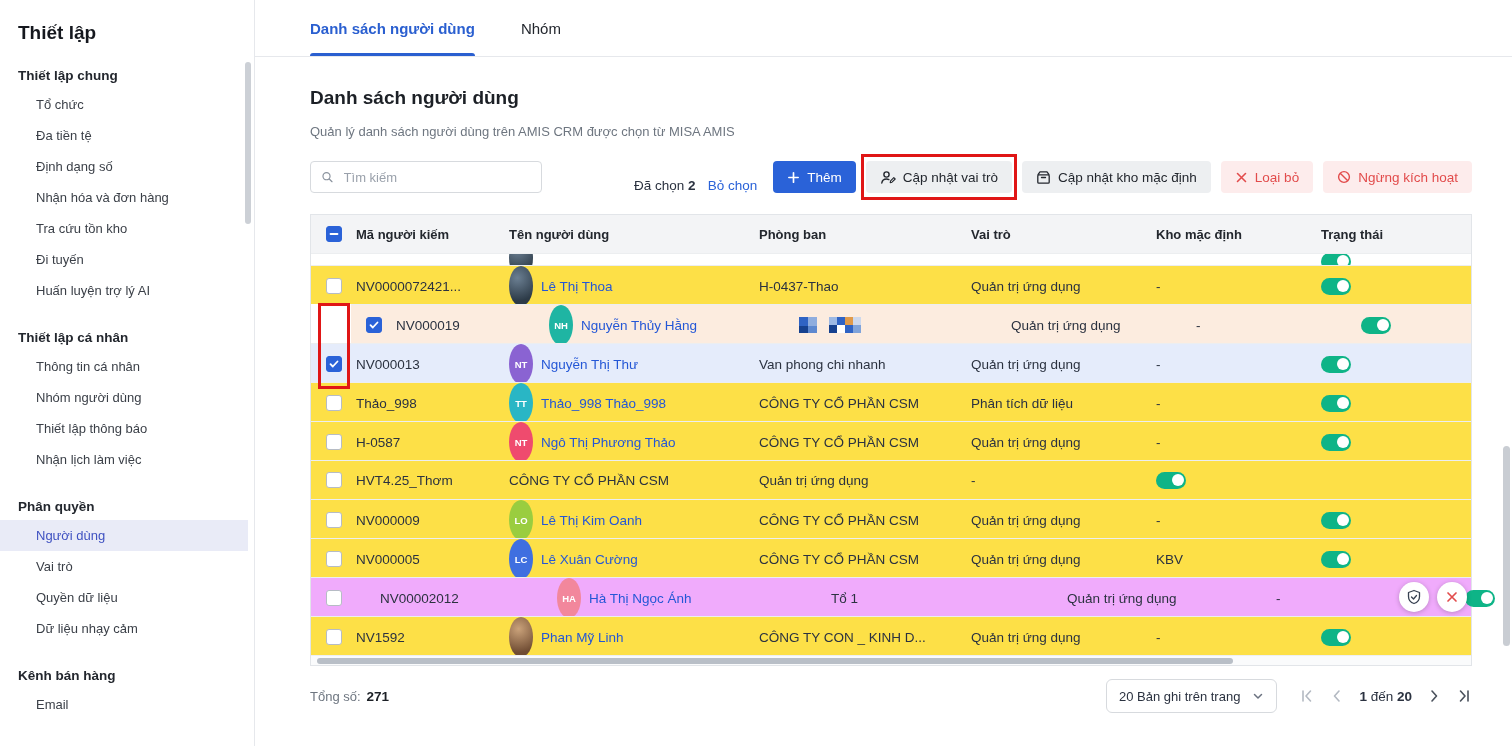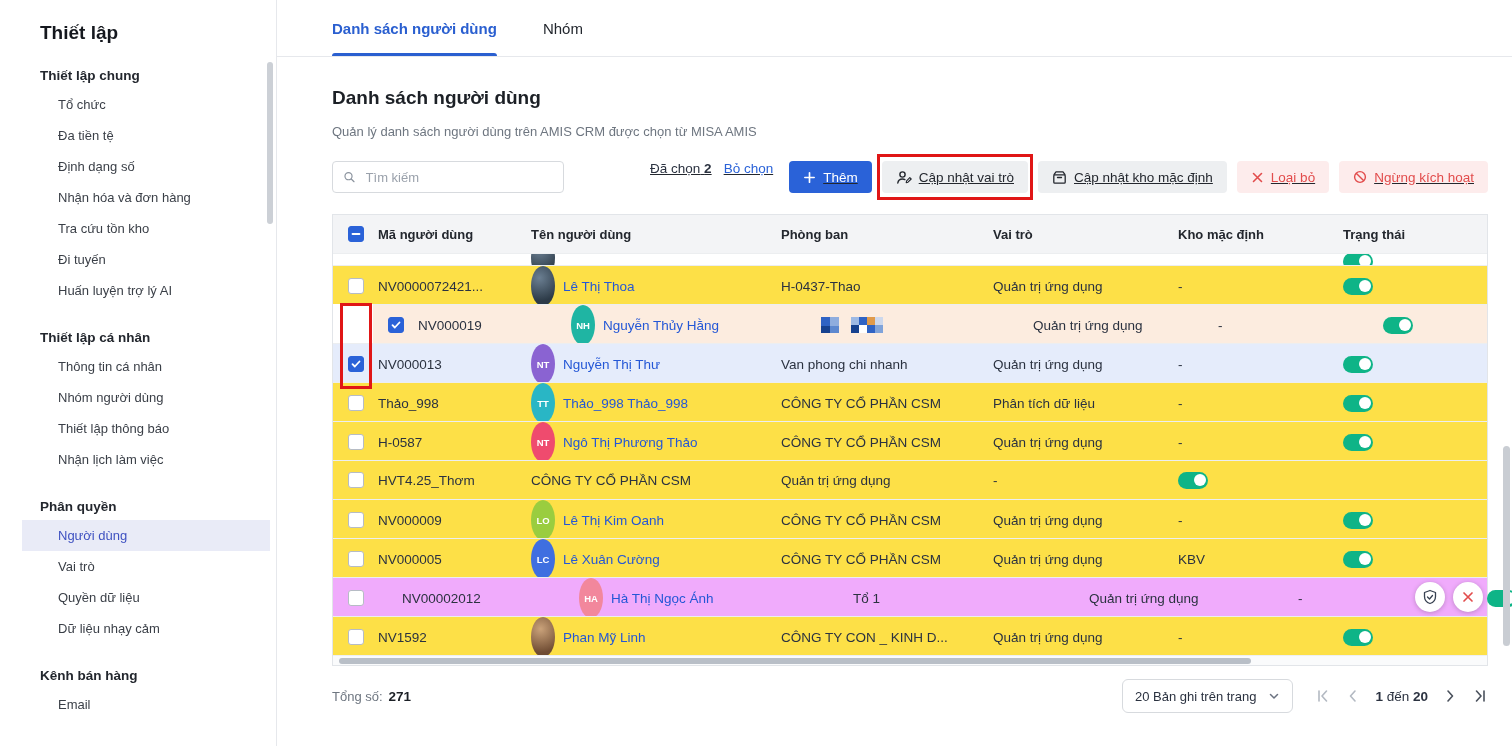--- a/index.html
+++ b/index.html
@@ -1,21 +1,21 @@
 <!DOCTYPE html>
 <html><head>
 <meta charset="utf-8">
 <style>
   * { box-sizing: border-box; }
   html,body { margin:0; padding:0; }
   body {
     width:1512px; height:746px; overflow:hidden; background:#fff;
     font-family:"Liberation Sans", sans-serif; color:#23272e;
   }
-  .app { display:flex; width:100%; height:100%; position:relative;padding-left:22px; }
+  .app { display:flex; width:100%; height:100%; position:relative; }
 
   
   .sidebar { width:255px; flex:0 0 255px; border-right:1px solid #e6e8ec; position:relative; padding:16px 6px 0 18px; }
   .sb-title { font-size:19px; font-weight:700; color:#15181e; margin:6px 0 8px; }
   .sb-section { margin-top:18px; }
   .sb-head { font-size:13.5px; font-weight:700; color:#23272e; padding:6px 0; }
   .sb-item { font-size:13px; color:#3a3f47; padding:8px 0 8px 36px; margin-left:-18px; cursor:pointer; white-space:nowrap; }
   .sb-item.sel { background:#e9ebf7; color:#3f51c1; }
   .sb-scroll { position:absolute; right:3px; top:62px; width:6px; height:162px; background:#ccd0d6; border-radius:3px; }
 
@@ -27,21 +27,21 @@
   .tab.active::after { content:""; position:absolute; left:0; right:0; bottom:0; height:3px; background:#2a5fd0; border-radius:3px 3px 0 0; }
 
   .content { padding:0 40px 0 55px; }
   .page-title { font-size:19px; line-height:27px; font-weight:700; color:#1c2026; margin:27px 0 0; }
   .page-sub { font-size:13px; line-height:18px; color:#6e7680; margin:12px 0 0; }
 
   .toolbar { margin-top:20px; display:flex; align-items:center; }
   .search { width:232px; height:32px; border:1px solid #d7dade; border-radius:4px; display:flex; align-items:center; padding:0 10px; gap:8px; background:#fff; }
   .search input { border:0; outline:0; font:13px "Liberation Sans",sans-serif; color:#333; width:100%; background:transparent; }
   .search input::placeholder { color:#9aa1ab; }
-  .tb-right { margin-left:auto; display:flex; align-items:flex-start; gap:10px;text-decoration:underline; }
+  .tb-right { margin-left:auto; display:flex; align-items:flex-end; gap:10px; }
   .sel-txt { font-size:13.5px; color:#2b3240; margin-right:2px; white-space:nowrap; }
   .sel-txt b { font-weight:700; }
   .link { font-size:13.5px; color:#2a62d8; cursor:pointer; margin-right:6px; white-space:nowrap; }
   .btn { height:32px; border:0; border-radius:4px; padding:0 14px; font:13.5px "Liberation Sans",sans-serif;
          display:inline-flex; align-items:center; gap:7px; cursor:pointer; white-space:nowrap; }
   .btn-primary { background:#2a62d8; color:#fff; }
   .btn-gray { background:#edeff1; color:#23272e; }
   .btn-red { background:#fdecec; color:#e24c4c; }
   .btn-role { position:relative; }
   .ring { position:absolute; left:-5px; right:-5px; top:-7px; bottom:-7px; border:3px solid #e01616; pointer-events:none; }
@@ -190,21 +190,21 @@
       <div class="table">
         <div class="trow thead">
           <div class="cell cell-cb">
               <div class="cb ind">
                 <svg width="10" height="10" viewBox="0 0 10 10">
                   <line x1="1.5" y1="5" x2="8.5" y2="5" stroke="#fff" stroke-width="1.8" stroke-linecap="round"></line>
                 </svg>
               </div>
             </div>
           <div class="cell">
-              <span class="txt">Mã người dùng</span>
+              <span class="txt">Mã người kiếm</span>
             </div>
           <div class="cell">
               <span class="txt">Tên người dùng</span>
             </div>
           <div class="cell">
               <span class="txt">Phòng ban</span>
             </div>
           <div class="cell">
               <span class="txt">Vai trò</span>
             </div>

